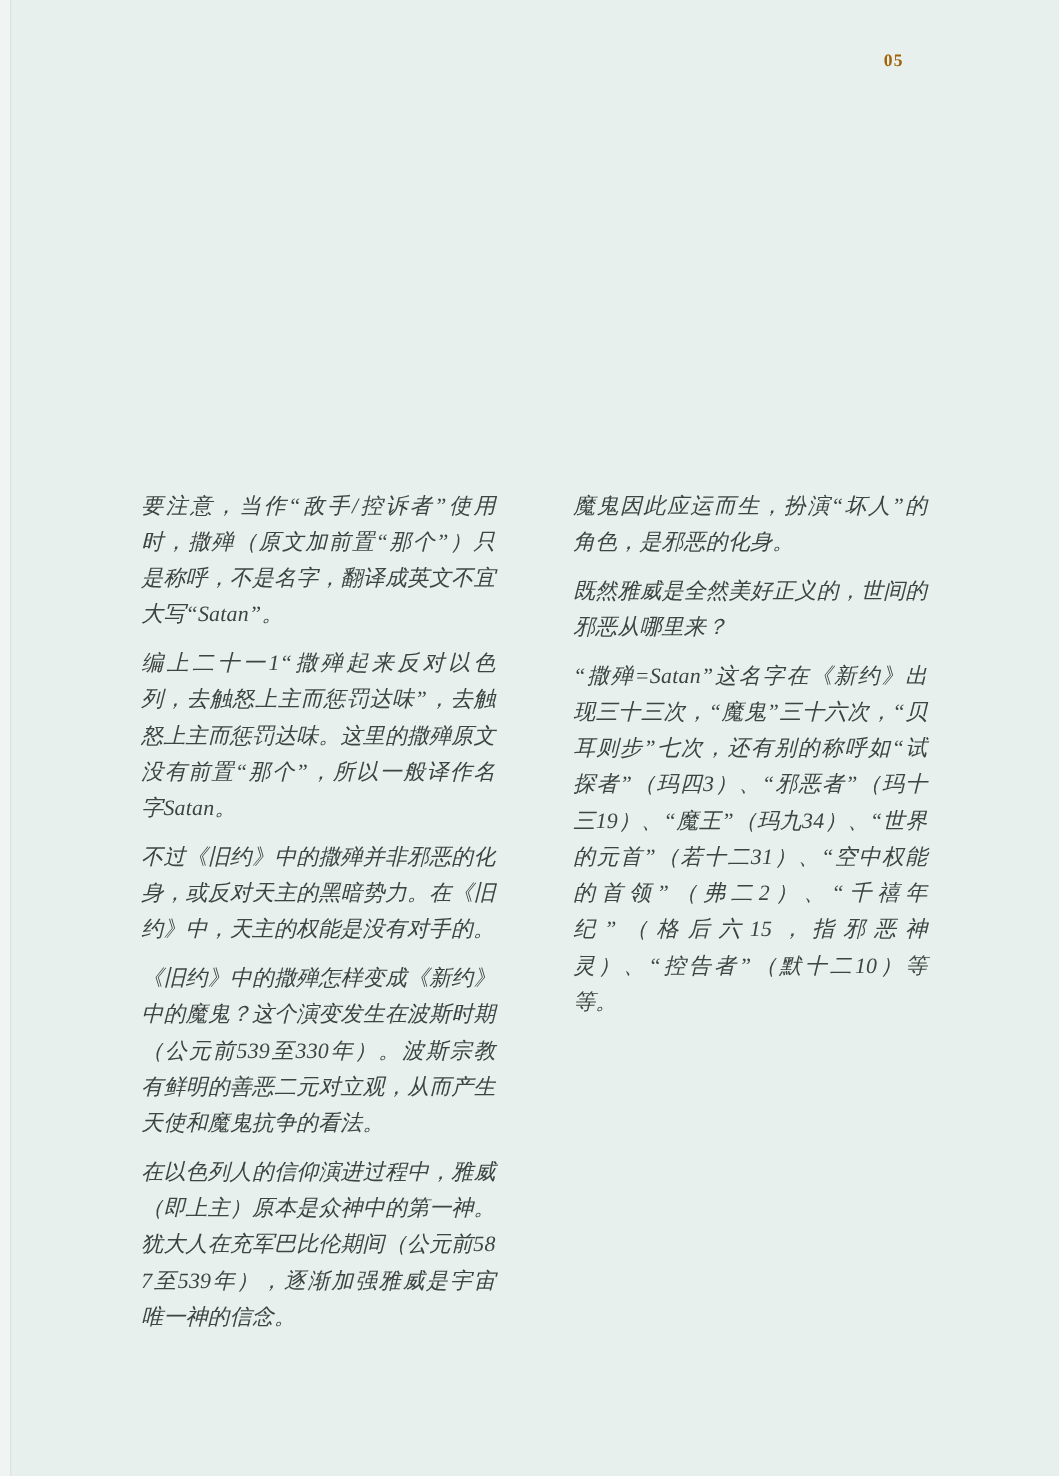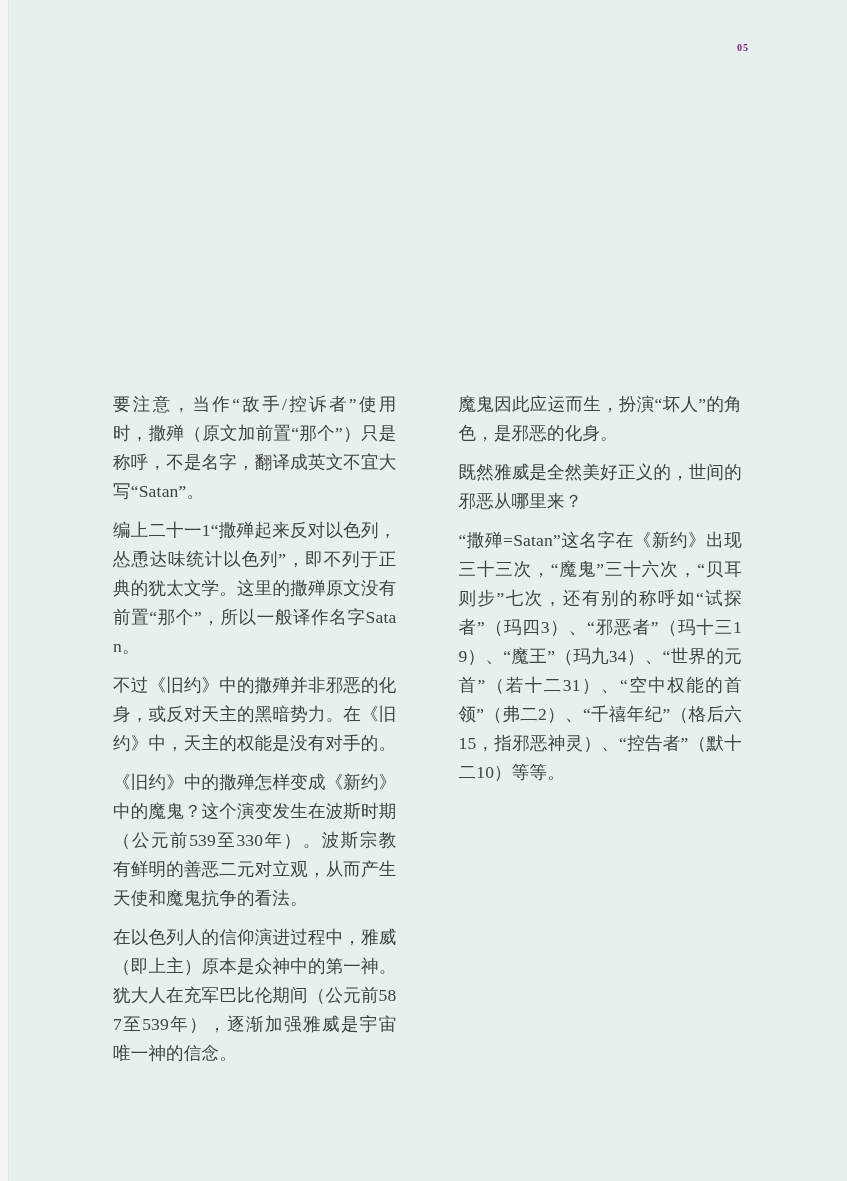--- a/index.html
+++ b/index.html
@@ -26,33 +26,34 @@
     left: 0;
     top: 0;
     bottom: 0;
     width: 8px;
     background: rgba(255, 255, 255, 0.35);
     border-right: 1px solid rgba(168, 182, 176, 0.28);
   }
   .page-number {
     position: absolute;
     top: 42px;
-    right: 98px;
-    font-size: 10px;
+    right: 124px;
+    font-size: 14px;
     font-weight: 700;
     letter-spacing: 1px;
-    color: #701a75;
+    color: #a16207;
   }
   .content {
     position: absolute;
     top: 390px;
     left: 113px;
     width: 629px;
     display: flex;
     gap: 62px;
+    font-style: italic;
   }
   .column {
     flex: 1 1 0;
     min-width: 0;
   }
   .para {
     margin: 0 0 10px 0;
     font-size: 17.5px;
     line-height: 29px;
     text-align: justify;
@@ -69,21 +70,21 @@
 
 <div class="page">
   <div class="page-edge"></div>
 
   <div class="page-number">05</div>
 
   <div class="content">
 
     <div class="column">
       <p class="para">要注意，当作“敌手/控诉者”使用时，撒殚（原文加前置“那个”）只是称呼，不是名字，翻译成英文不宜大写“Satan”。</p>
-      <p class="para">编上二十一1“撒殚起来反对以色列，怂恿达味统计以色列”，即不列于正典的犹太文学。这里的撒殚原文没有前置“那个”，所以一般译作名字Satan。</p>
+      <p class="para">编上二十一1“撒殚起来反对以色列，去触怒上主而惩罚达味”，去触怒上主而惩罚达味。这里的撒殚原文没有前置“那个”，所以一般译作名字Satan。</p>
       <p class="para">不过《旧约》中的撒殚并非邪恶的化身，或反对天主的黑暗势力。在《旧约》中，天主的权能是没有对手的。</p>
       <p class="para">《旧约》中的撒殚怎样变成《新约》中的魔鬼？这个演变发生在波斯时期（公元前539至330年）。波斯宗教有鲜明的善恶二元对立观，从而产生天使和魔鬼抗争的看法。</p>
       <p class="para">在以色列人的信仰演进过程中，雅威（即上主）原本是众神中的第一神。犹大人在充军巴比伦期间（公元前587至539年），逐渐加强雅威是宇宙唯一神的信念。</p>
     </div>
 
     <div class="column">
       <p class="para">魔鬼因此应运而生，扮演“坏人”的角色，是邪恶的化身。</p>
       <p class="para">既然雅威是全然美好正义的，世间的邪恶从哪里来？</p>
       <p class="para">“撒殚=Satan”这名字在《新约》出现三十三次，“魔鬼”三十六次，“贝耳则步”七次，还有别的称呼如“试探者”（玛四3）、“邪恶者”（玛十三19）、“魔王”（玛九34）、“世界的元首”（若十二31）、“空中权能的首领”（弗二2）、“千禧年纪”（格后六15，指邪恶神灵）、“控告者”（默十二10）等等。</p>
     </div>

